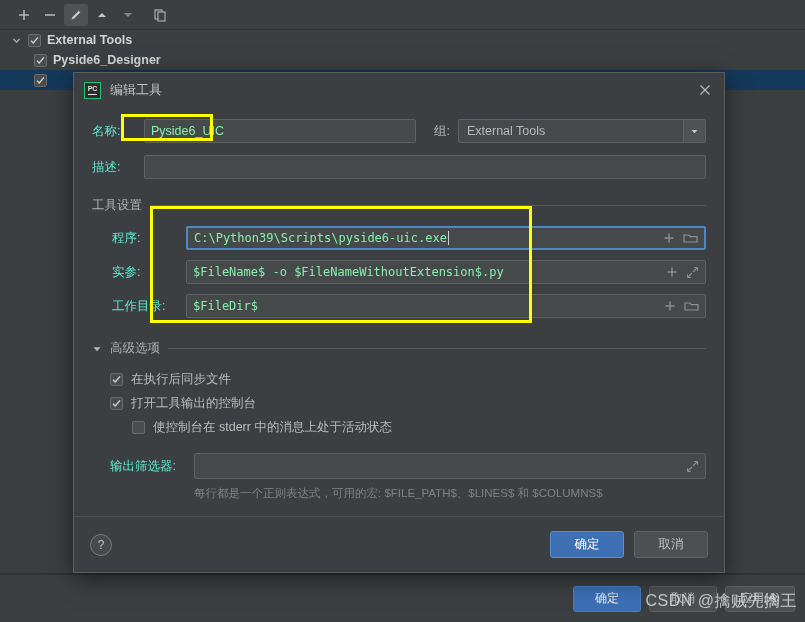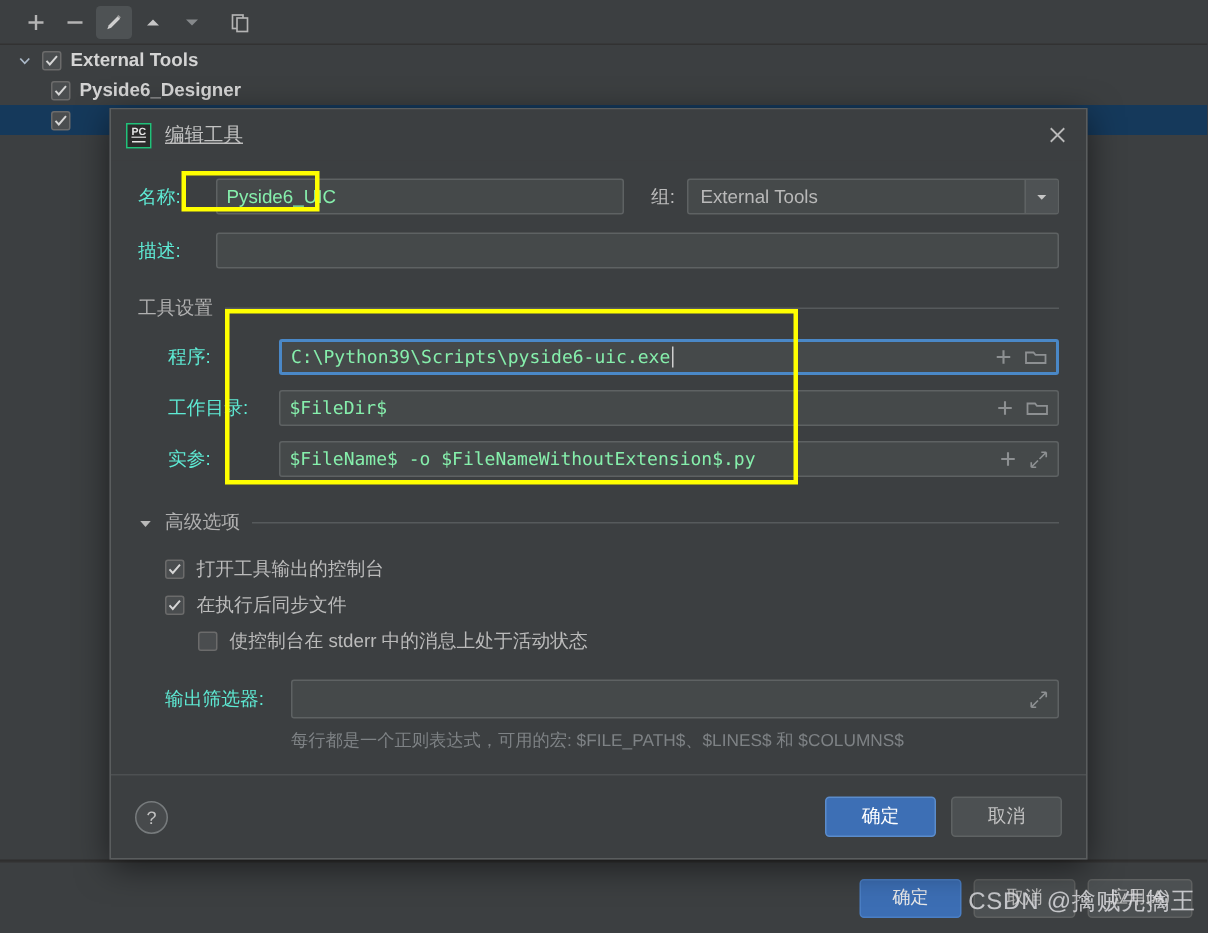--- a/index.html
+++ b/index.html
@@ -85,21 +85,20 @@
     width: 652px; height: 501px;
     background: #3c3f41;
     border: 1px solid #5a5d5e;
     box-shadow: 0 5px 22px rgba(0,0,0,0.55);
     display: flex; flex-direction: column;
   }
   .dlg-title {
     height: 34px; display: flex; align-items: center;
     padding: 0 6px 0 10px; gap: 9px;
     background: #3c3f41;
-    text-decoration: underline;
   }
   .pc-icon {
     width: 17px; height: 17px; flex: 0 0 auto;
     background: #2b2b2b; border: 1.5px solid #21c17a;
     display: flex; flex-direction: column; align-items: center; justify-content: center;
     font-size: 7px; font-weight: bold; color: #e6e6e6;
     font-family: "Liberation Sans", sans-serif; line-height: 1;
   }
   .pc-icon .bar { width: 9px; height: 1.5px; background: #e6e6e6; margin-top: 1.5px; }
   .dlg-title-text { font-size: 13px; color: #c2c2c2; flex: 1; }
@@ -343,51 +342,51 @@
               <span>
                 <svg width="15" height="12" viewBox="0 0 15 12">
                     <path d="M1 3h5l1.3 1.6H14V10H1z" fill="none" stroke="#8d9092" stroke-width="1.2"></path>
                   </svg>
               </span>
             </span>
           </span>
         </div>
 
         <div class="srow">
+          <span class="lbl">实参:</span>
+          <span class="tf mono">
+            <span class="val">$FileName$ -o $FileNameWithoutExtension$.py</span>
+            <span class="tf-actions">
+              <span>
+                <svg width="12" height="12" viewBox="0 0 12 12">
+                    <path d="M6 1.5v9M1.5 6h9" stroke="#8d9092" stroke-width="1.4"></path>
+                  </svg>
+              </span>
+              <span>
+                <svg width="13" height="13" viewBox="0 0 13 13">
+                    <path d="M11.5 1.5L7 6M11.5 1.5H8.2M11.5 1.5v3.3M1.5 11.5L6 7M1.5 11.5h3.3M1.5 11.5V8.2" stroke="#8d9092" stroke-width="1.1" fill="none"></path>
+                  </svg>
+              </span>
+            </span>
+          </span>
+        </div>
+
+        <div class="srow">
           <span class="lbl">工作目录:</span>
           <span class="tf mono">
             <span class="val">$FileDir$</span>
             <span class="tf-actions">
               <span>
                 <svg width="12" height="12" viewBox="0 0 12 12">
                     <path d="M6 1.5v9M1.5 6h9" stroke="#8d9092" stroke-width="1.4"></path>
                   </svg>
               </span>
               <span>
                 <svg width="15" height="12" viewBox="0 0 15 12">
                     <path d="M1 3h5l1.3 1.6H14V10H1z" fill="none" stroke="#8d9092" stroke-width="1.2"></path>
-                  </svg>
-              </span>
-            </span>
-          </span>
-        </div>
-
-        <div class="srow">
-          <span class="lbl">实参:</span>
-          <span class="tf mono">
-            <span class="val">$FileName$ -o $FileNameWithoutExtension$.py</span>
-            <span class="tf-actions">
-              <span>
-                <svg width="12" height="12" viewBox="0 0 12 12">
-                    <path d="M6 1.5v9M1.5 6h9" stroke="#8d9092" stroke-width="1.4"></path>
-                  </svg>
-              </span>
-              <span>
-                <svg width="13" height="13" viewBox="0 0 13 13">
-                    <path d="M11.5 1.5L7 6M11.5 1.5H8.2M11.5 1.5v3.3M1.5 11.5L6 7M1.5 11.5h3.3M1.5 11.5V8.2" stroke="#8d9092" stroke-width="1.1" fill="none"></path>
                   </svg>
               </span>
             </span>
           </span>
         </div>
       </div>
 
       <div class="section" style="margin-top:22px;margin-bottom:10px;text-align:right;">
         <span class="tri">
           <svg width="10" height="10" viewBox="0 0 10 10">
@@ -399,30 +398,30 @@
       </div>
 
       <div class="adv-block">
 
         <div class="cbrow">
           <span class="cb">
             <svg width="9" height="9" viewBox="0 0 9 9">
                 <path d="M1 4.6l2.2 2.4L8 1.4" stroke="#d6d6d6" stroke-width="1.3" fill="none"></path>
               </svg>
           </span>
-          <span class="ctext">打开工具输出的控制台</span>
+          <span class="ctext">在执行后同步文件</span>
         </div>
 
         <div class="cbrow">
           <span class="cb">
             <svg width="9" height="9" viewBox="0 0 9 9">
                 <path d="M1 4.6l2.2 2.4L8 1.4" stroke="#d6d6d6" stroke-width="1.3" fill="none"></path>
               </svg>
           </span>
-          <span class="ctext">在执行后同步文件</span>
+          <span class="ctext">打开工具输出的控制台</span>
         </div>
 
 
         <div class="cbrow sub">
           <span class="cb"></span>
           <span class="ctext">使控制台在 stderr 中的消息上处于活动状态</span>
         </div>
 
         <div class="filter-row">
           <span class="lbl" style="width:84px;">输出筛选器:</span>

